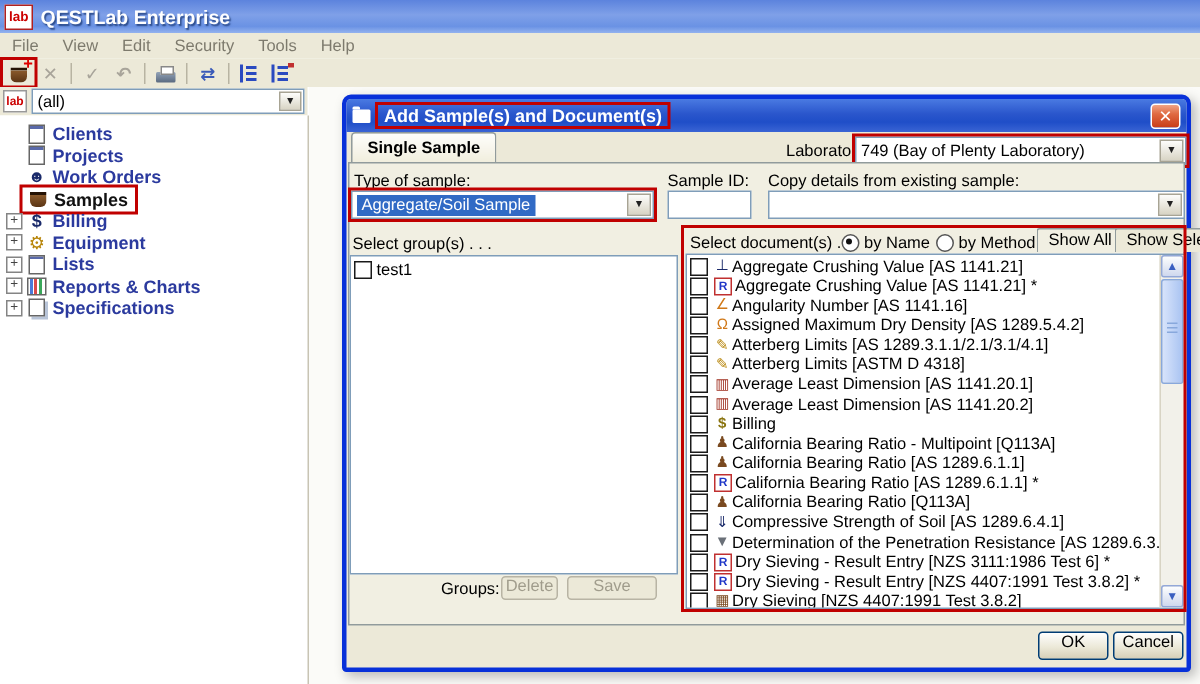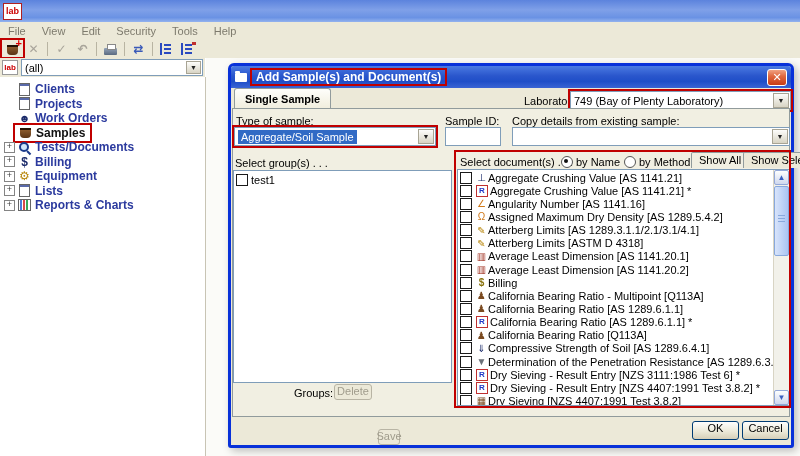--- a/index.html
+++ b/index.html
@@ -85,20 +85,21 @@
   .sbar{position:absolute;right:0;top:0;bottom:0;width:16px;background:#f2f1ea;border-left:1px solid #d8d4c4;}
   .sarrow{position:absolute;left:0;width:15px;height:15px;background:linear-gradient(#fdfefe,#cfd8ee);border:1px solid #93a8d8;border-radius:2px;color:#3a5fc0;font-size:8px;display:flex;align-items:center;justify-content:center;box-sizing:border-box;}
   .sthumb{position:absolute;left:0;top:16px;width:15px;height:70px;background:linear-gradient(90deg,#d8e4fb,#aac4f2);border:1px solid #88a8dc;border-radius:2px;box-sizing:border-box;}
   .sthumb::after{content:"";position:absolute;left:3px;right:3px;top:31px;height:1px;background:#88a8dc;box-shadow:0 3px 0 #88a8dc,0 -3px 0 #88a8dc;}
 </style>
 </head>
 <body>
 
 <div class="abs titlebar">
   <span class="applogo">lab</span>
+  <span class="apptitle">QESTLab Enterprise</span>
 </div>
 
 <div class="abs menubar">
   <span class="menuitem">File</span>
   <span class="menuitem">View</span>
   <span class="menuitem">Edit</span>
   <span class="menuitem">Security</span>
   <span class="menuitem">Tools</span>
   <span class="menuitem">Help</span>
 </div>
@@ -165,27 +166,20 @@
     <span class="annot-inline">
       <span class="ticon">
           <span class="i-bucket"></span>
         </span>
       <span class="tlabel">Samples</span>
     </span>
   </div>
   <div class="trow">
     <span class="texp"></span>
       <span class="ticon">
-        <span class="i-search"></span>
-      </span>
-    <span class="tlabel">Tests/Documents</span>
-  </div>
-  <div class="trow">
-    <span class="texp"></span>
-      <span class="ticon">
         <span class="i-dollar">$</span>
       </span>
     <span class="tlabel">Billing</span>
   </div>
   <div class="trow">
     <span class="texp"></span>
       <span class="ticon">
         <span class="i-gear">⚙</span>
       </span>
     <span class="tlabel">Equipment</span>
@@ -196,20 +190,27 @@
         <span class="i-doc"></span>
       </span>
     <span class="tlabel">Lists</span>
   </div>
   <div class="trow">
     <span class="texp"></span>
       <span class="ticon">
         <span class="i-chart"></span>
       </span>
     <span class="tlabel">Reports &amp; Charts</span>
+  </div>
+  <div class="trow">
+    <span class="texp"></span>
+      <span class="ticon">
+        <span class="i-spec"></span>
+      </span>
+    <span class="tlabel">Specifications</span>
   </div>
 </div>
 
 <div class="abs dialog">
   <div class="dtitle">
     <span class="dform"></span>
     <span class="titletext">Add Sample(s) and Document(s)</span>
     <span class="closebtn">
         <span>✕</span>
       </span>
@@ -245,21 +246,21 @@
     <div class="listbox" style="left:2px;top:82px;width:219px;height:213px;">
       <div class="grow">
         <span class="cb"></span>
         <span>test1</span>
       </div>
     </div>
     <span class="lbl" style="left:63px;top:299px;">Groups:</span>
     <span class="btn disabled" style="left:103px;top:296px;width:38px;height:16px;">
         <span>Delete</span>
       </span>
-    <span class="btn disabled" style="left:147px;top:296px;width:22px;height:16px;margin-top:45px;">
+    <span class="btn disabled" style="left:147px;top:296px;width:60px;height:16px;">
         <span>Save</span>
       </span>
 
     <span class="lbl" style="left:229px;top:68px;">Select document(s) . . .</span>
     <span class="lbl" style="left:330px;top:68px;display:flex;align-items:center;">
         <span class="radio sel"></span>
         <span>by Name</span>
       </span>
     <span class="lbl" style="left:393px;top:68px;display:flex;align-items:center;">
         <span class="radio"></span>

